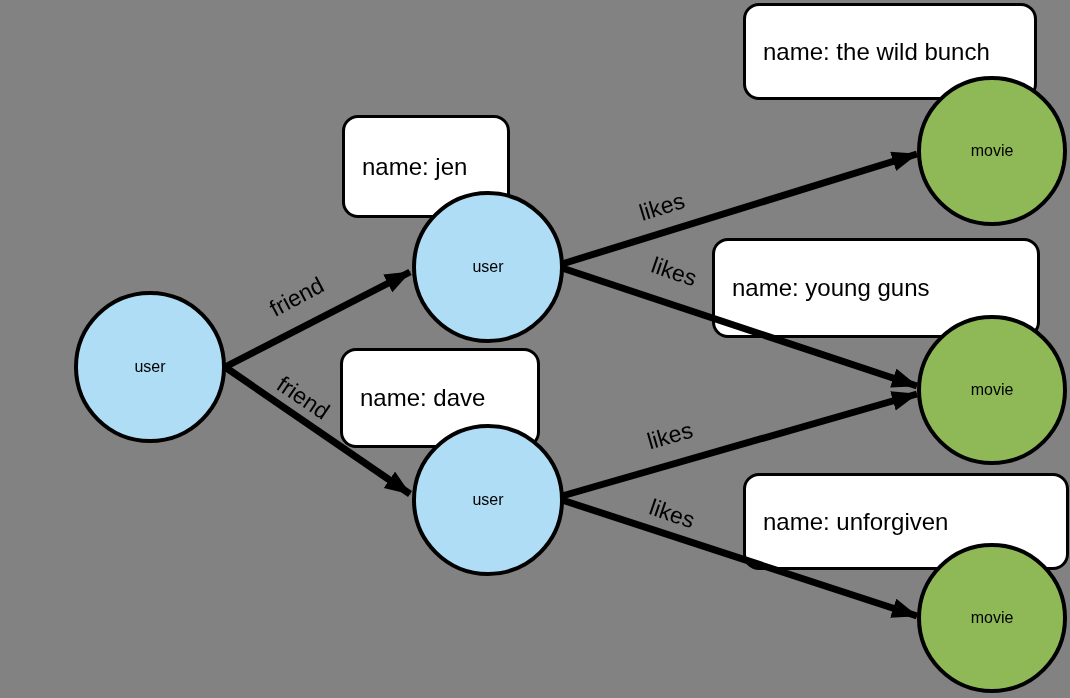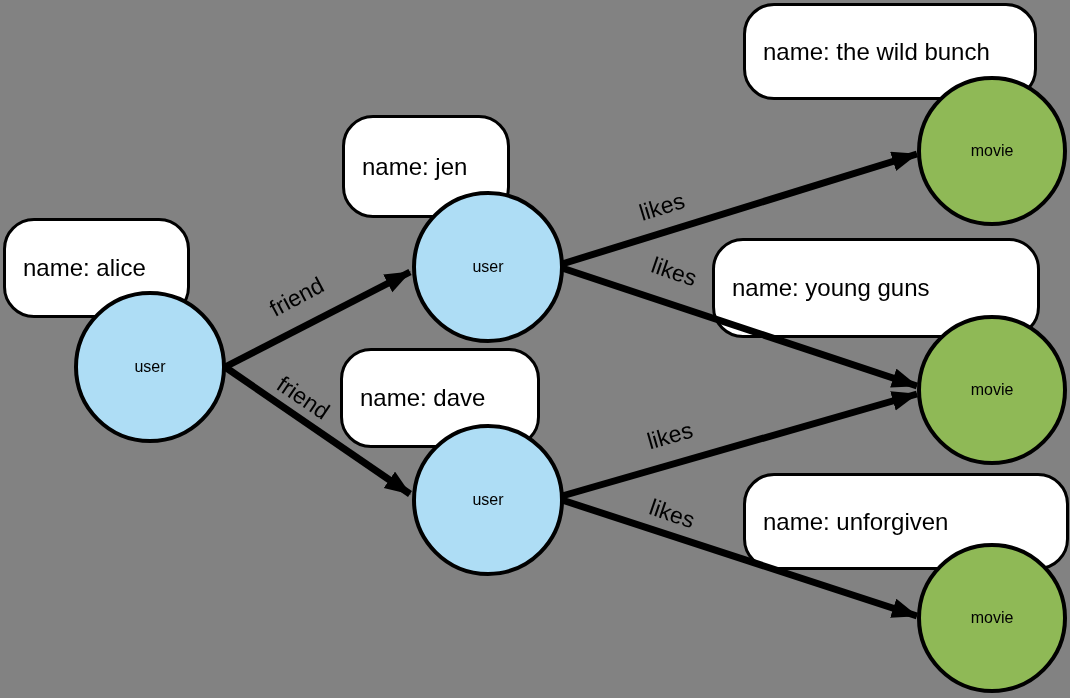--- a/index.html
+++ b/index.html
@@ -8,21 +8,21 @@
     position:relative;
     width:1070px;
     height:698px;
     overflow:hidden;
   }
   .prop-box{
     position:absolute;
     box-sizing:border-box;
     background:#ffffff;
     border:3px solid #000000;
-    border-radius:31px;
+    border-radius:16px;
     display:flex;
     align-items:center;
     justify-content:flex-start;
     padding-left:17px;
     font-size:24px;
     color:#000000;
     z-index:1;
     white-space:nowrap;
   }
   .edges{
@@ -47,21 +47,20 @@
     justify-content:center;
     font-size:16px;
     color:#000000;
     z-index:3;
   }
 </style>
 </head>
 <body>
 
 <div id="stage" style="background: rgb(130, 130, 130);">
-    <div class="prop-box" style="left: 3px; top: 218px; width: 187px; height: 100px;">name: alice</div>
     <div class="prop-box" style="left: 342px; top: 115px; width: 168px; height: 103px;">name: jen</div>
     <div class="prop-box" style="left: 340px; top: 348px; width: 200px; height: 100px;">name: dave</div>
     <div class="prop-box" style="left: 743px; top: 3px; width: 294px; height: 97px;">name: the wild bunch</div>
     <div class="prop-box" style="left: 712px; top: 238px; width: 328px; height: 100px;">name: young guns</div>
     <div class="prop-box" style="left: 743px; top: 473px; width: 326px; height: 97px;">name: unforgiven</div>
     <svg width="1070" height="698" class="edges">
       <defs>
         <marker id="arrowhead" markerUnits="userSpaceOnUse" markerWidth="28" markerHeight="22" refX="25" refY="10" orient="auto">
           <polygon points="0,0 26,10 0,20" fill="#000000"></polygon>
         </marker>

